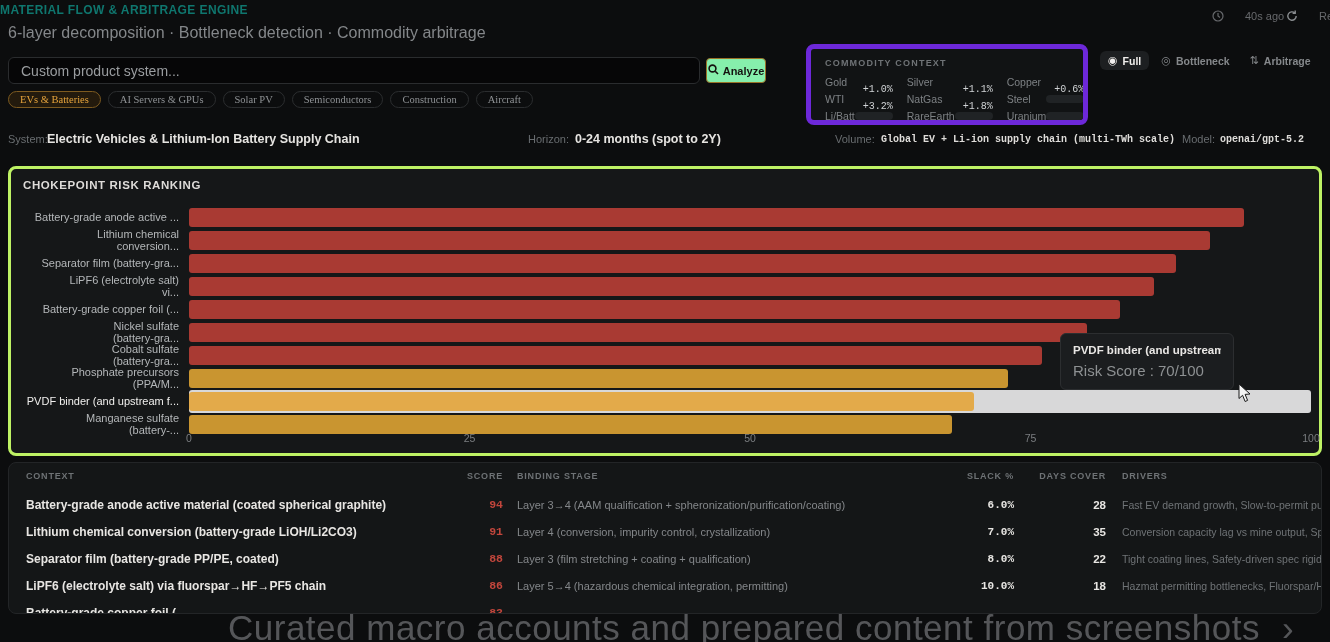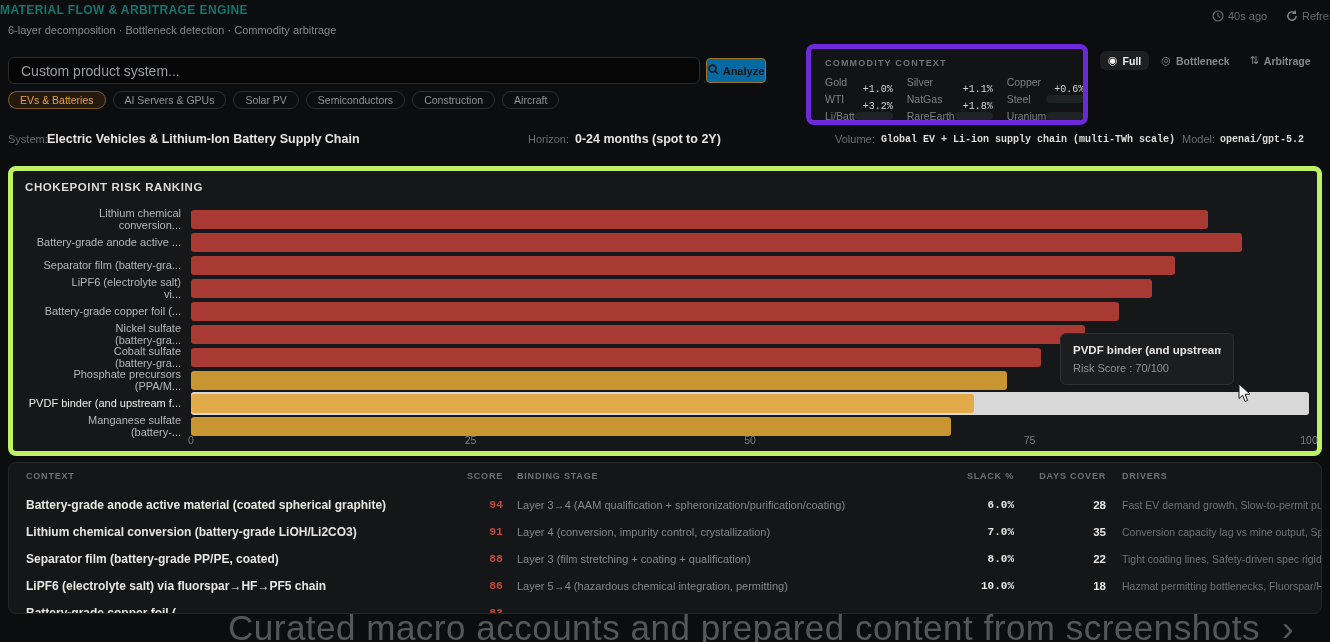--- a/index.html
+++ b/index.html
@@ -3,39 +3,39 @@
 <meta charset="utf-8">
 <style>
   html,body{margin:0;padding:0;}
   body{width:1330px;height:642px;overflow:hidden;background:#0c0d0e;
        font-family:"Liberation Sans",sans-serif;position:relative;color:#d8d6d3;}
   .app{position:absolute;inset:0;}
 
   
   .page-title{position:absolute;left:0;top:3px;font-size:12px;font-weight:bold;
               letter-spacing:.4px;color:#0f766e;}
-  .page-subtitle{position:absolute;left:8px;top:24px;font-size:11px;color:#84878a;}
-  .meta{position:absolute;top:10px;font-size:11px;color:#67696c;display:flex;align-items:center;gap:4px;white-space:nowrap;}
+  .page-subtitle{position:absolute;left:8px;top:24px;font-size:16px;color:#84878a;}
+  .meta{position:absolute;top:10px;font-size:11px;color:#67696c;display:flex;align-items:center;gap:21px;white-space:nowrap;}
   .meta svg{display:block;}
   #updated{left:1212px;}
   #refresh{left:1286px;cursor:pointer;}
 
   
   .search-input{position:absolute;left:8px;top:57px;width:692px;height:27px;box-sizing:border-box;
     background:#060607;border:1px solid #2a2c2e;border-radius:6px;color:#f9a8d4;
     font-size:14px;padding:0 12px;font-family:"Liberation Sans",sans-serif;}
   .search-input::placeholder{color:#9a9da0;}
   .analyze-btn{position:absolute;left:706px;top:58px;width:60px;height:25px;box-sizing:border-box;
-    background:#0369a1;border:1px solid #9a7227;border-radius:4px;color:#151310;
+    background:#86efac;border:1px solid #9a7227;border-radius:4px;color:#151310;
     font-size:11px;font-weight:bold;display:flex;align-items:center;justify-content:center;gap:4px;cursor:pointer;}
 
   
   #presets{position:absolute;left:8px;top:91px;display:flex;gap:7px;}
   .chip{font-size:10.5px;color:#8f9295;border:1px solid #2b2d2f;border-radius:999px;
-        padding:2px 11px;white-space:nowrap;cursor:pointer;background:transparent;}
+        padding:2px 11px;white-space:nowrap;cursor:pointer;background:transparent;font-family:Liberation Serif, serif;}
   .chip.active{color:#e5a33c;border-color:#7d5a20;background:#231a0d;}
 
   
   .commodity{position:absolute;left:806px;top:44px;width:282px;height:81px;box-sizing:border-box;
     background:#111314;border:5px solid #6d28d9;border-radius:8px;padding:9px 14px;overflow:hidden;}
   .commodity-title{font-size:9px;letter-spacing:1.2px;color:#6f7376;font-weight:bold;}
   #commodity-grid{margin-top:7px;display:grid;grid-template-columns:1fr 1fr 1fr;column-gap:14px;row-gap:4px;}
   .c-cell{display:flex;justify-content:space-between;align-items:center;font-size:10.5px;height:13px;}
   .c-name{color:#7d8184;}
   .c-val{color:#d0d3d5;font-family:"Liberation Mono","DejaVu Sans Mono",monospace;font-size:10px;margin-top:16px;}
@@ -50,39 +50,39 @@
 
   
   .sysbar{position:absolute;left:0;top:133px;width:1330px;height:17px;font-size:11px;}
   .sysbar .lab{position:absolute;color:#696d70;}
   .sysbar .val{position:absolute;color:#e6e4e1;font-weight:bold;font-size:12.5px;top:-1px;}
   .sysbar .valmono{position:absolute;color:#dfddda;font-weight:bold;font-size:10px;top:1px;
         font-family:"Liberation Mono","DejaVu Sans Mono",monospace;}
 
   
   .chart-panel{position:absolute;left:8px;top:166px;width:1314px;height:290px;box-sizing:border-box;
-    background:#151718;border:5px solid #bef264;border-radius:8px;}
+    background:#151718;border:3px solid #bef264;border-radius:8px;}
   .chart-title{position:absolute;left:12px;top:10px;font-size:11.5px;font-weight:bold;
     letter-spacing:.6px;color:#dedcd9;}
   #bar-rows{position:absolute;left:12px;top:37px;right:8px;}
   .bar-row{display:flex;height:23px;}
   .bar-label{width:166px;padding-right:10px;box-sizing:border-box;display:flex;align-items:center;
     justify-content:flex-end;text-align:right;font-size:11px;line-height:11.5px;color:#b4b7b9;white-space:pre-line;}
   .bar-label.hover{color:#f0efed;}
   .bar-track{flex:1;position:relative;}
   .bar-track.hover{background:#d8d8d9;border-radius:3px;}
   .risk-bar{position:absolute;left:0;top:2px;height:19px;border-radius:3px;}
   #axis{position:absolute;left:178px;right:8px;top:263px;height:14px;}
   .tick{position:absolute;transform:translateX(-50%);font-size:10.5px;color:#7b7e81;}
 
   
   .tooltip{position:absolute;left:1060px;top:333px;width:148px;background:#1b1d1f;
     border:1px solid #2c2e30;border-radius:6px;padding:10px 12px;z-index:20;}
   .tooltip-title{font-size:11.5px;font-weight:bold;color:#e9e7e5;white-space:nowrap;overflow:hidden;}
-  .tooltip-detail{margin-top:6px;font-size:11px;color:#8e9193;}
+  .tooltip-detail{margin-top:6px;font-size:15px;color:#8e9193;}
 
   
   .table-panel{position:absolute;left:8px;top:462px;width:1314px;height:152px;box-sizing:border-box;
     background:#141617;border:1px solid #232527;border-radius:8px;overflow:hidden;}
   .t-grid{display:grid;grid-template-columns:452px 42px 429px 82px 92px 1fr;align-items:center;}
   .t-head{position:absolute;left:0;top:8px;width:100%;font-size:9px;letter-spacing:.8px;
     color:#6e7275;font-weight:bold;}
   #table-rows{position:absolute;left:0;top:28px;width:100%;}
   .t-row{height:27px;}
   .cell-material{padding-left:17px;font-size:12px;font-weight:bold;color:#e8e6e3;white-space:nowrap;overflow:hidden;}
@@ -221,30 +221,30 @@
     <span class="lab" style="left:835px">Volume:</span>
     <span class="valmono" style="left:881px">Global EV + Li-ion supply chain (multi-TWh scale)</span>
     <span class="lab" style="left:1182px">Model:</span>
     <span class="valmono" style="left:1220px">openai/gpt-5.2</span>
   </div>
 
   <div class="chart-panel">
     <div class="chart-title">CHOKEPOINT RISK RANKING</div>
     <div id="bar-rows">
         <div class="bar-row">
+          <div class="bar-label">Battery-grade anode active ...</div>
+          <div class="bar-track">
+            <div class="risk-bar" style="width: 94%; background: rgb(169, 58, 51);"></div>
+          </div>
+        </div>
+        <div class="bar-row">
           <div class="bar-label">Lithium chemical
 conversion...</div>
           <div class="bar-track">
             <div class="risk-bar" style="width: 91%; background: rgb(169, 58, 51);"></div>
-          </div>
-        </div>
-        <div class="bar-row">
-          <div class="bar-label">Battery-grade anode active ...</div>
-          <div class="bar-track">
-            <div class="risk-bar" style="width: 94%; background: rgb(169, 58, 51);"></div>
           </div>
         </div>
         <div class="bar-row">
           <div class="bar-label">Separator film (battery-gra...</div>
           <div class="bar-track">
             <div class="risk-bar" style="width: 88%; background: rgb(169, 58, 51);"></div>
           </div>
         </div>
         <div class="bar-row">
           <div class="bar-label">LiPF6 (electrolyte salt)

